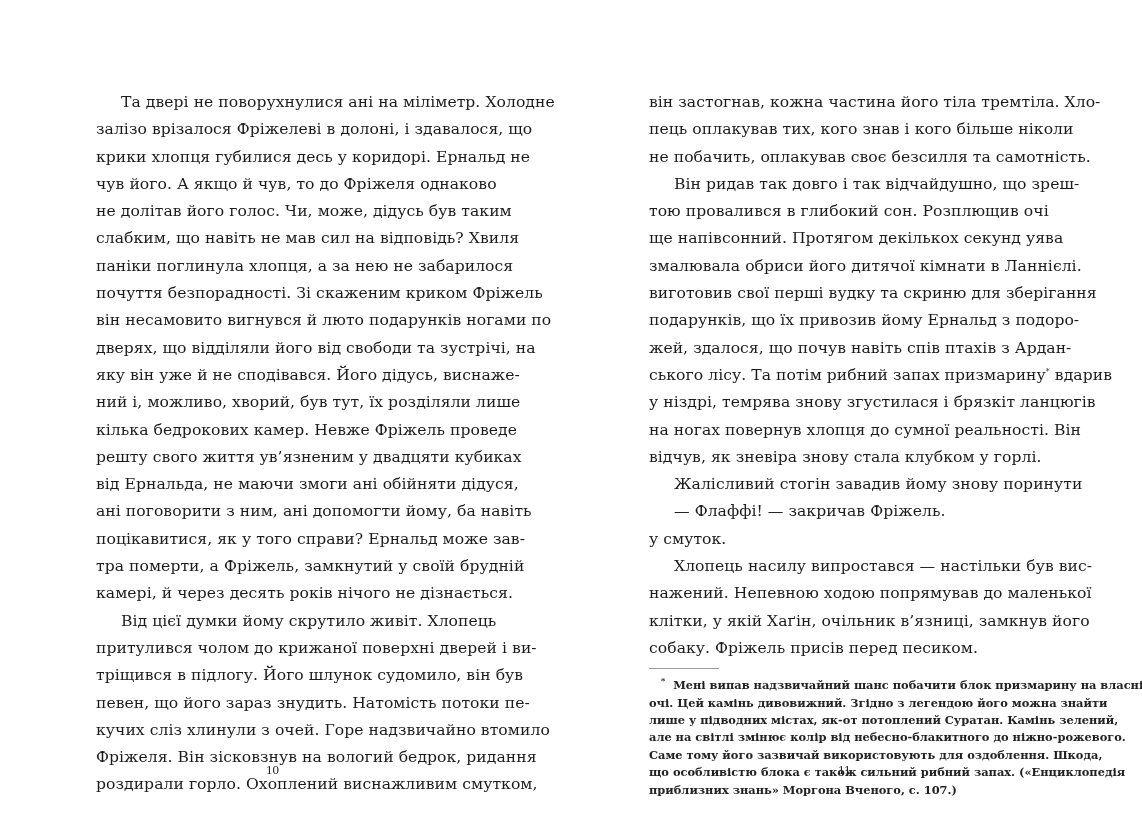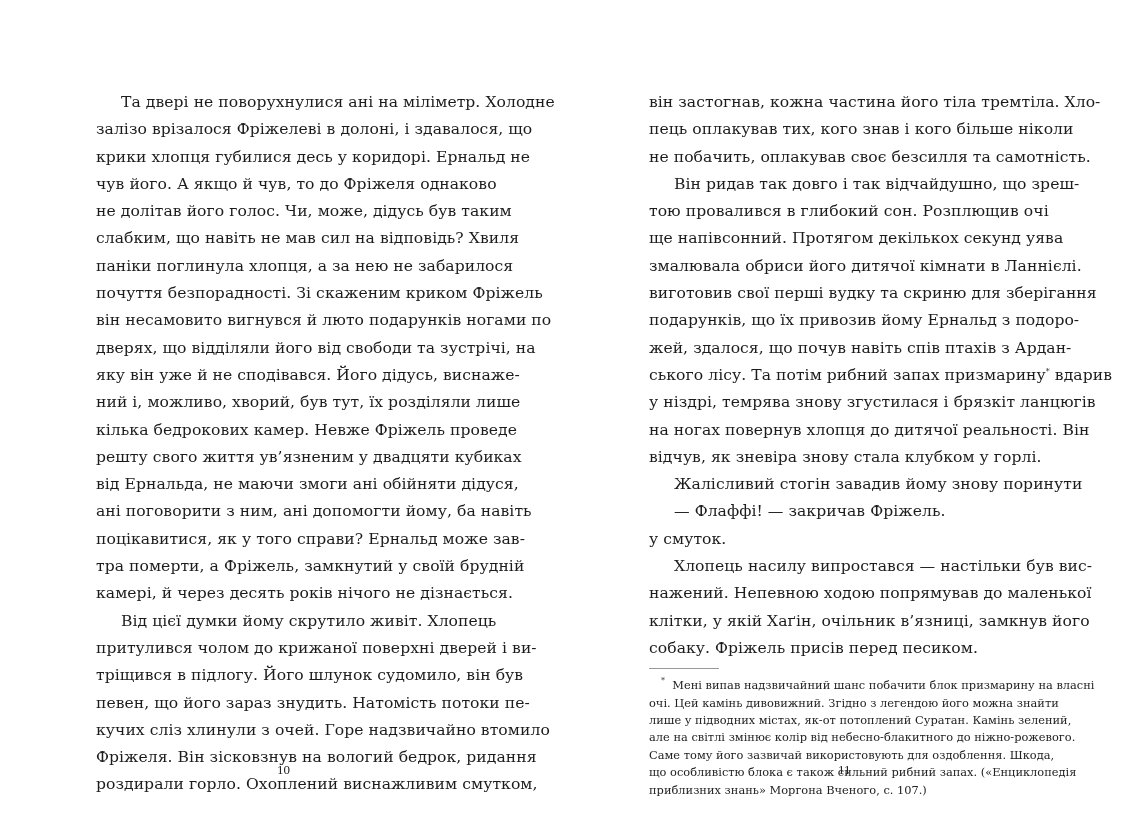--- a/index.html
+++ b/index.html
@@ -19,30 +19,30 @@
     text-align: justify; text-align-last: justify;
     letter-spacing: 0.05px;
   }
   .line.indent { padding-left: 25px; }
   .line.last { text-align-last: left; }
   .footrule {
     width: 70px; height: 0; border-top: 1px solid #9a9a9a; margin: 6px 0 8px 0;
   }
   .fnline {
     display: block; height: 17.4px; line-height: 17.4px; font-size: 11.4px;
-    white-space: nowrap; text-align: justify; text-align-last: justify; color: #222;
+    white-space: nowrap; text-align: justify; text-align-last: justify; color: #222; font-weight: bold;
   }
   .fnline.indent { padding-left: 12px; }
   .fnline.last { text-align-last: left; }
   sup { font-size: 8px; line-height: 0; vertical-align: 6px; }
   .pagenum {
     position: absolute; top: 762px; font-size: 13px;
     font-family: "Liberation Serif", "DejaVu Serif", serif; color: #222;
   }
-  .page.left .pagenum { left: 277px; text-align: right; }
+  .page.left .pagenum { left: 266px; text-align: right; }
   .page.right .pagenum { left: 267px; }
 </style>
 </head>
 <body>
 
 <div class="page left">
   <div class="textblock">
     <span class="line indent">Та двері не поворухнулися ані на міліметр. Холодне</span>
     <span class="line">залізо врізалося Фріжелеві в долоні, і здавалося, що</span>
     <span class="line">крики хлопця губилися десь у коридорі. Ернальд не</span>
@@ -80,21 +80,21 @@
     <span class="line last">не побачить, оплакував своє безсилля та самотність.</span>
     <span class="line indent">Він ридав так довго і так відчайдушно, що зреш-</span>
     <span class="line">тою провалився в глибокий сон. Розплющив очі</span>
     <span class="line">ще напівсонний. Протягом декількох секунд уява</span>
     <span class="line">змалювала обриси його дитячої кімнати в Ланнієлі.</span>
     <span class="line">виготовив свої перші вудку та скриню для зберігання</span>
     <span class="line">подарунків, що їх привозив йому Ернальд з подоро-</span>
     <span class="line">жей, здалося, що почув навіть спів птахів з Ардан-</span>
     <span class="line"><span>ського лісу. Та потім рибний запах призмарину</span><sup>*</sup><span> вдарив</span></span>
     <span class="line">у ніздрі, темрява знову згустилася і брязкіт ланцюгів</span>
-    <span class="line">на ногах повернув хлопця до дитячої реальності. Він</span>
+    <span class="line">на ногах повернув хлопця до сумної реальності. Він</span>
     <span class="line last">відчув, як зневіра знову стала клубком у горлі.</span>
     <span class="line indent">Жалісливий стогін завадив йому знову поринути</span>
     <span class="line indent last">— Флаффі! — закричав Фріжель.</span>
     <span class="line last">у смуток.</span>
     <span class="line indent">Хлопець насилу випростався — настільки був вис-</span>
     <span class="line">нажений. Непевною ходою попрямував до маленької</span>
     <span class="line">клітки, у якій Хаґін, очільник в’язниці, замкнув його</span>
     <span class="line last">собаку. Фріжель присів перед песиком.</span>
 
     <div class="footrule"></div>

